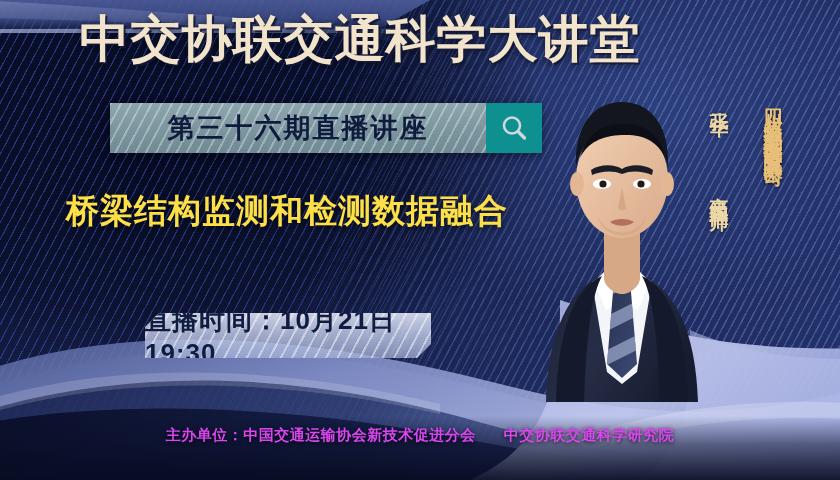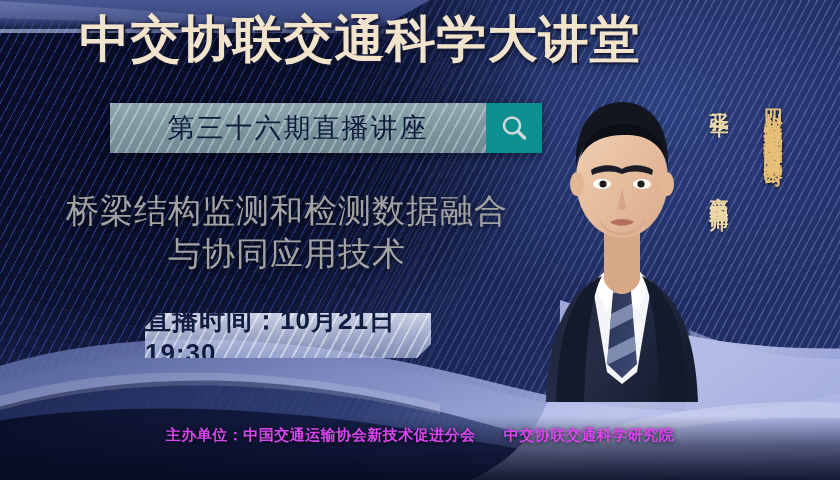--- a/index.html
+++ b/index.html
@@ -86,31 +86,31 @@
     overflow:hidden;
   }
   .banner-body::after{
     content:"";position:absolute;inset:0;
     background-image:repeating-linear-gradient(118deg,
       rgba(255,255,255,.30) 0px, rgba(255,255,255,.30) 2px,
       rgba(0,0,0,0) 2px, rgba(0,0,0,0) 9px);
   }
   .banner-text{
     position:relative;z-index:2;
-    font-size:27px;font-weight:normal;color:#0f1b3c;letter-spacing:2px;
+    font-size:27px;font-weight:bold;color:#0f1b3c;letter-spacing:2px;
   }
   .banner-icon{
     width:56px;background:#0e8f90;display:flex;align-items:center;justify-content:center;
   }
   .banner-icon svg{display:block;}
 
   
   .topic{
     position:absolute;left:22px;top:190px;width:530px;text-align:center;
-    color:#a3a3a3;font-size:33px;font-weight:normal;line-height:1.3;
+    color:#fde047;font-size:33px;font-weight:bold;line-height:1.3;
     letter-spacing:1px;
     text-shadow:0 2px 5px rgba(0,0,0,.55);
   }
   .topic-l2{display:block;}
 
   
   .timebox{
     position:absolute;left:145px;top:313px;width:286px;height:45px;
     display:flex;align-items:center;justify-content:center;
     background:linear-gradient(180deg, rgba(226,231,248,.88) 0%, rgba(196,205,234,.80) 48%, rgba(166,178,214,.72) 100%);
@@ -295,21 +295,20 @@
     <div class="banner-icon">
       <svg width="30" height="30" viewBox="0 0 30 30" aria-hidden="true">
         <circle cx="13" cy="12.5" r="8" fill="none" stroke="#cfd8da" stroke-width="2.6"></circle>
         <line x1="19" y1="18.5" x2="25.5" y2="25" stroke="#cfd8da" stroke-width="3.4" stroke-linecap="round"></line>
       </svg>
     </div>
   </div>
 
   <div class="topic">
     <span>桥梁结构监测和检测数据融合</span>
-    <span class="topic-l2">与协同应用技术</span>
   </div>
 
   <div class="timebox">
     <span class="time-text">直播时间：10月21日19:30</span>
   </div>
 
   <div class="vcol vcol-name">张二华</div>
   <div class="vcol vcol-role">高级工程师</div>
   <div class="vcol vcol-org">四川省公路规划勘察设计研究院有限公司</div>
 

